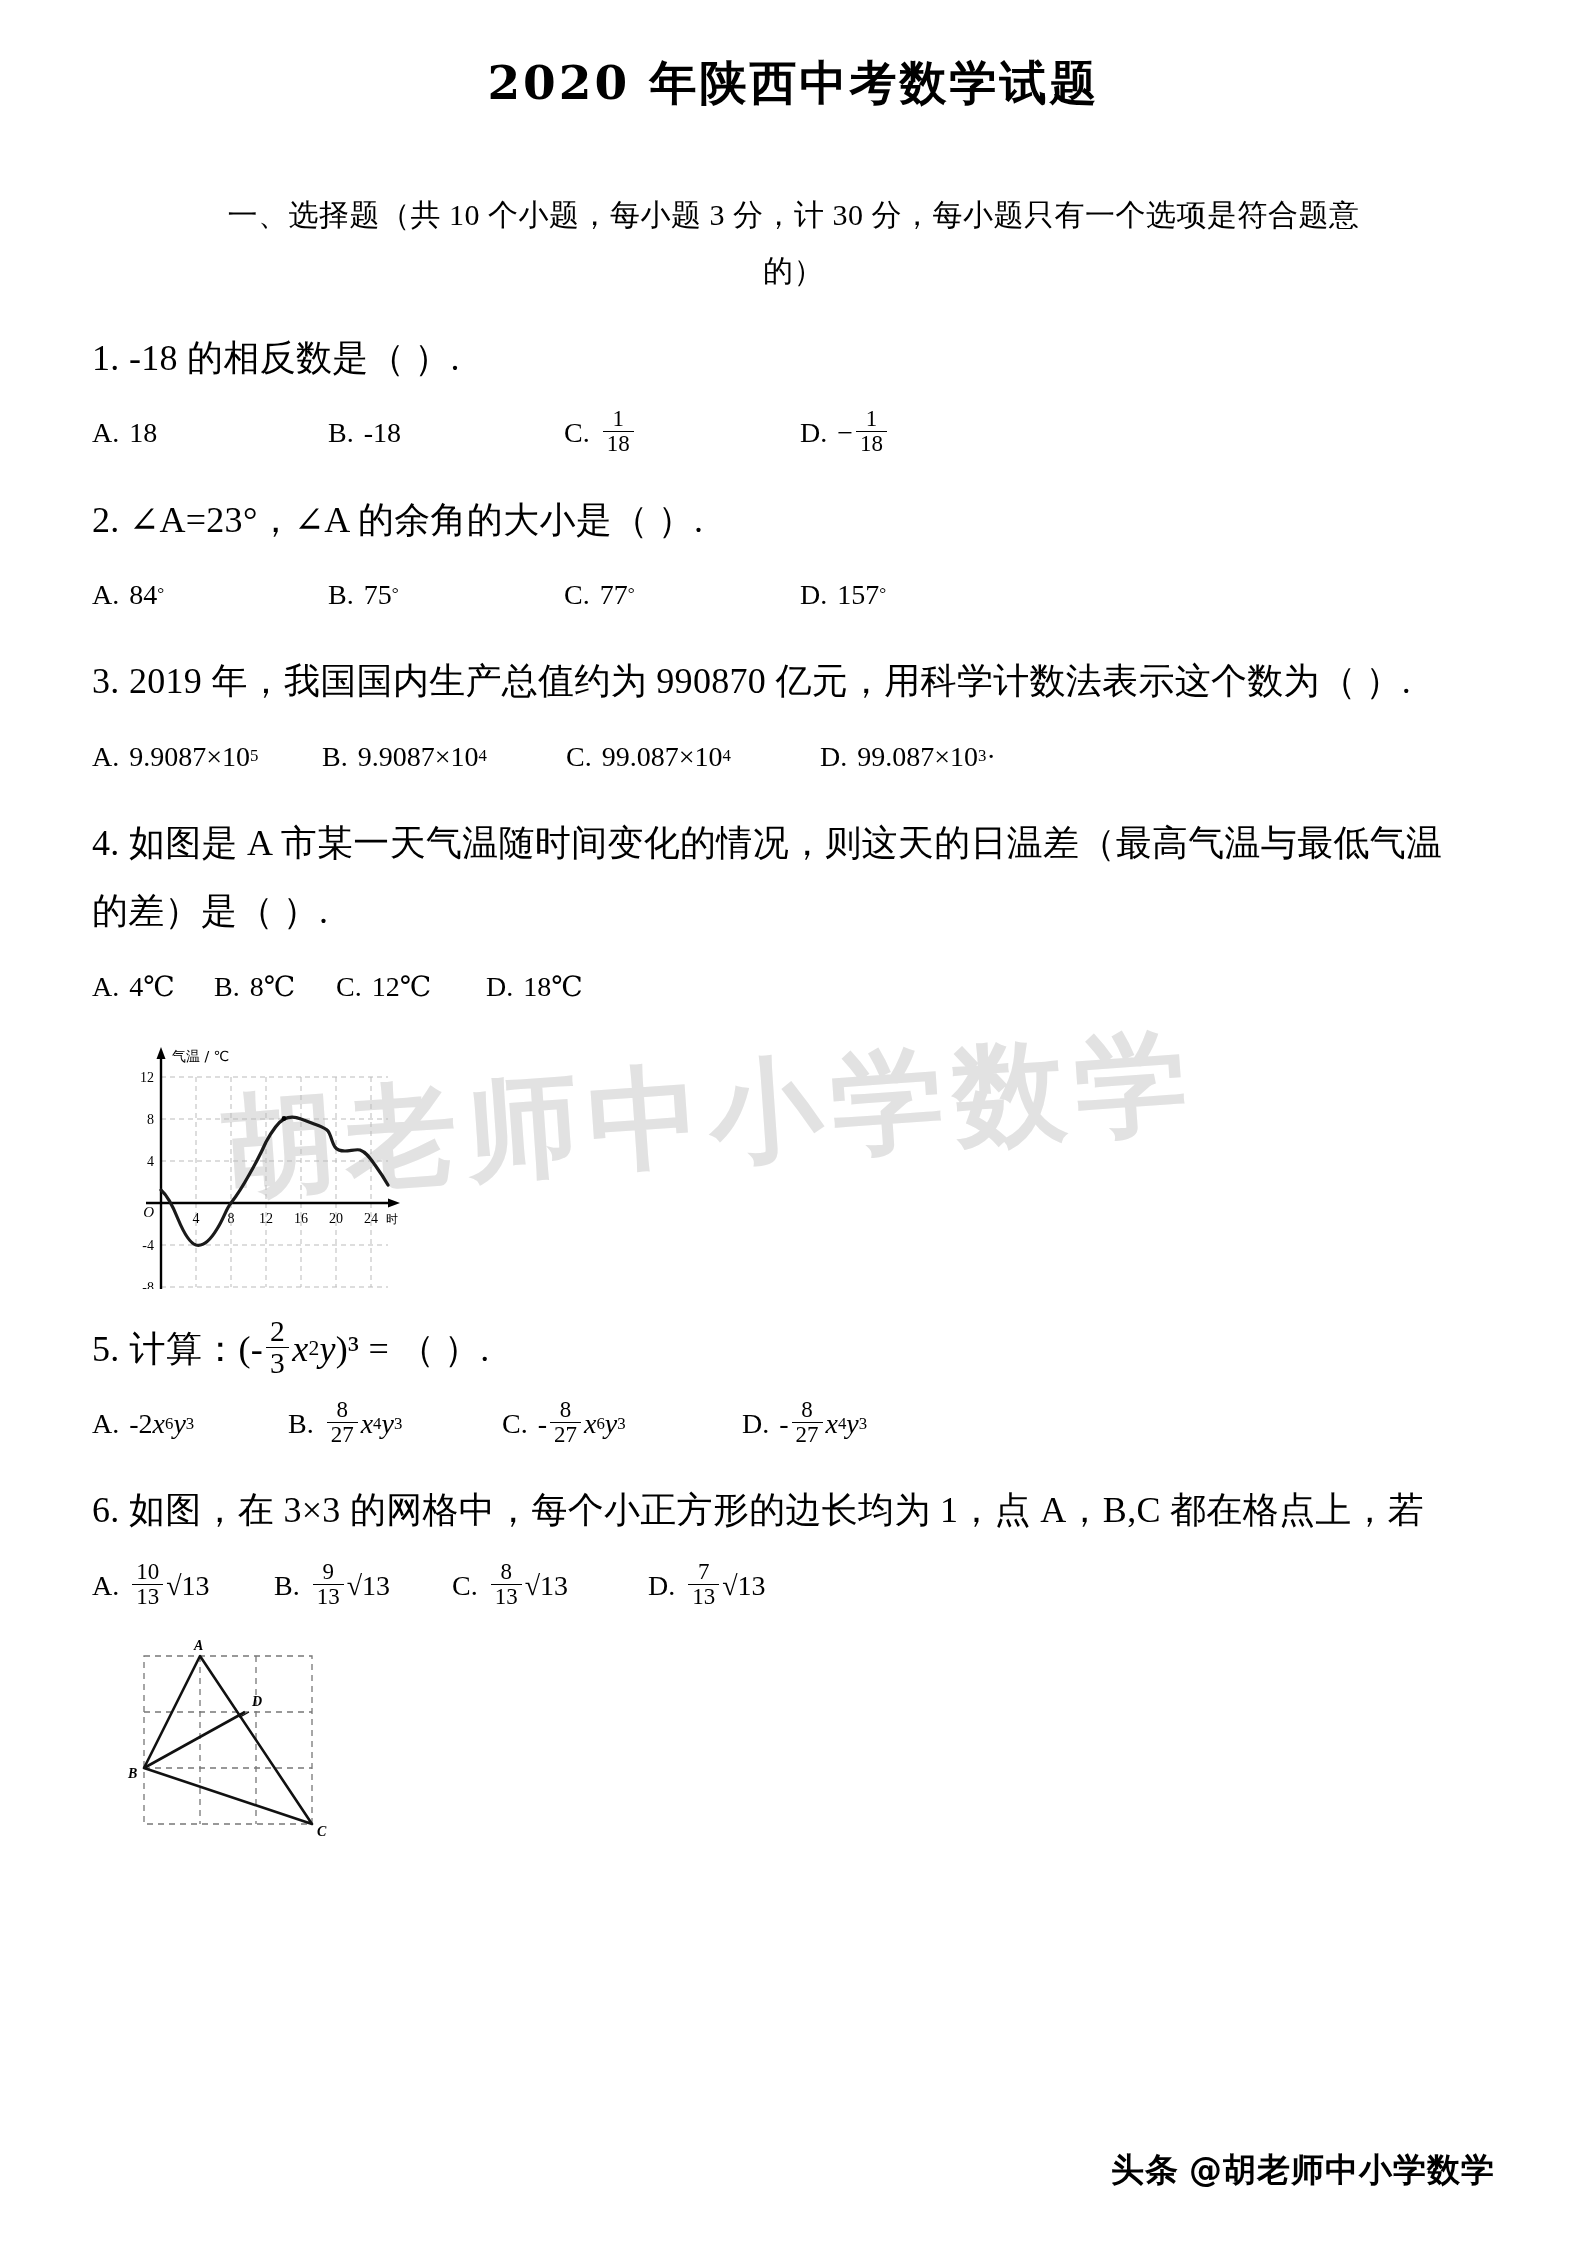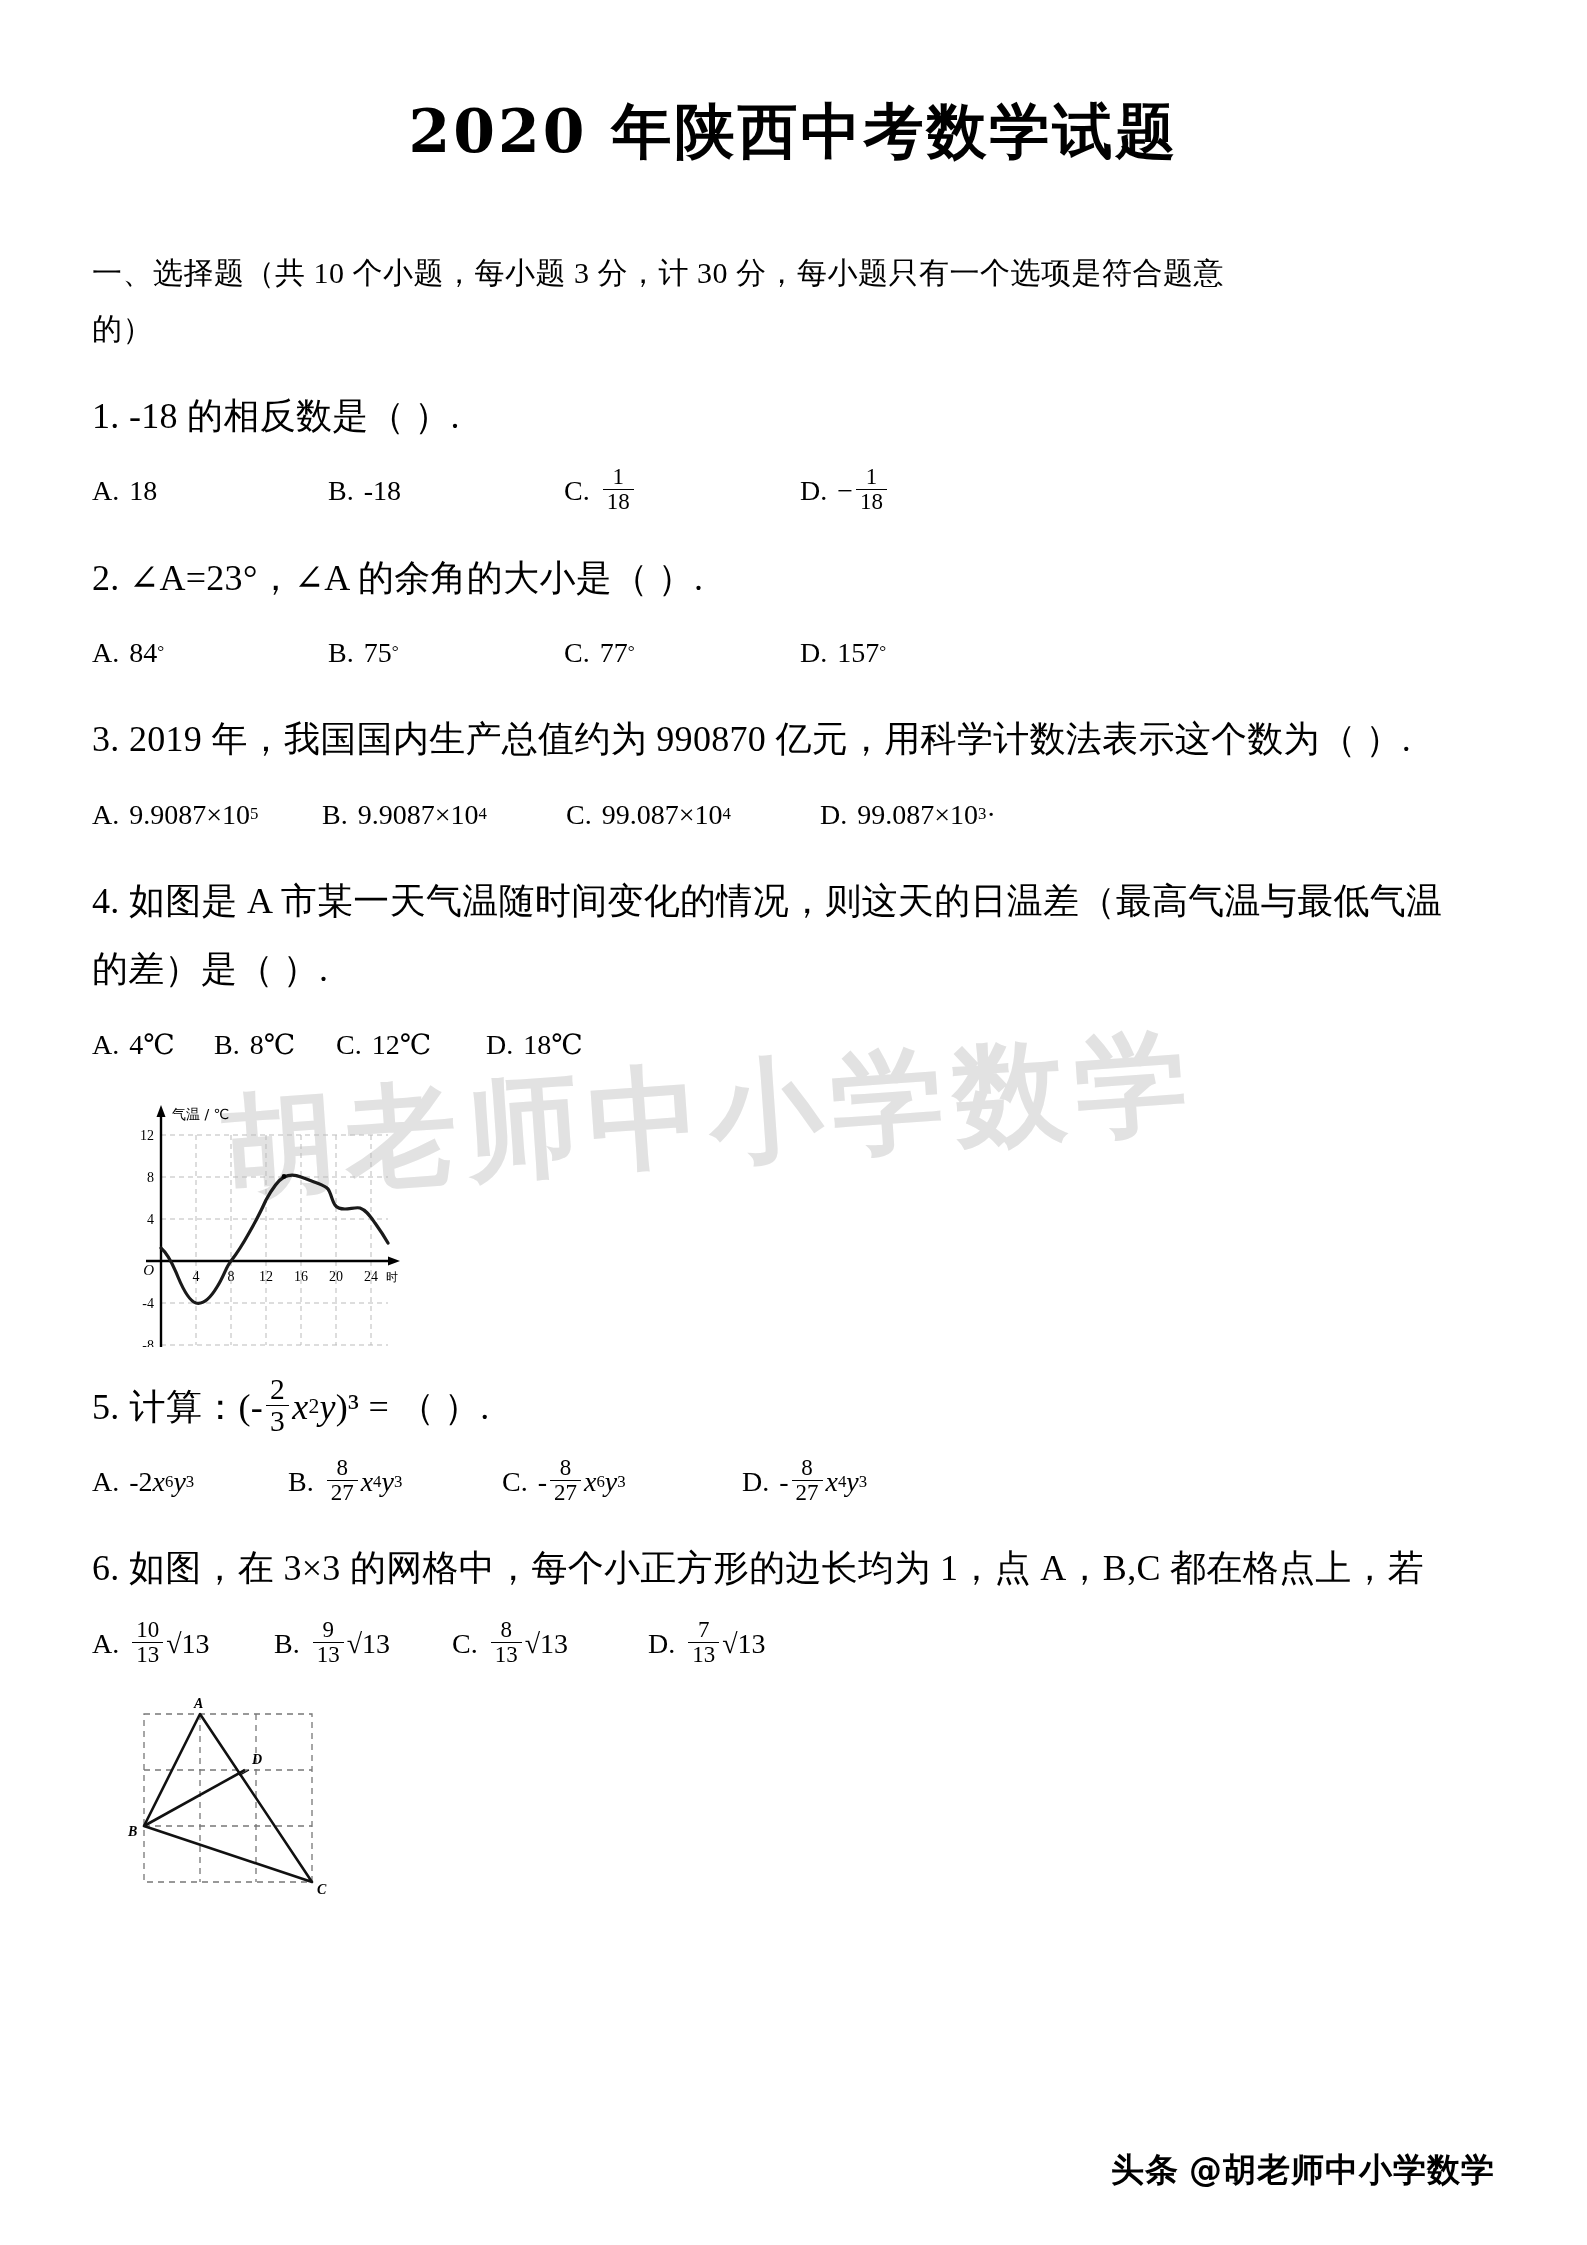--- a/index.html
+++ b/index.html
@@ -38,34 +38,35 @@
     z-index: 0;
     pointer-events: none;
     user-select: none;
   }
 
   .content { position: relative; z-index: 2; }
 
   
   .doc-title {
     text-align: center;
-    font-size: 60px;
+    font-size: 47px;
     font-weight: 700;
     letter-spacing: 3px;
     margin: 0;
-    padding-top: 92px;
+    padding-top: 52px;
     font-family: "DejaVu Serif", "Liberation Serif", serif;
   }
 
   
   .section-heading {
     font-size: 30px;
     line-height: 1.85;
     margin-top: 72px;
     letter-spacing: 0.5px;
+    text-align: center;
   }
 
   
   .question {
     font-size: 36px;
     line-height: 1.9;
     margin-top: 26px;
     letter-spacing: 0.3px;
   }
   .options {

